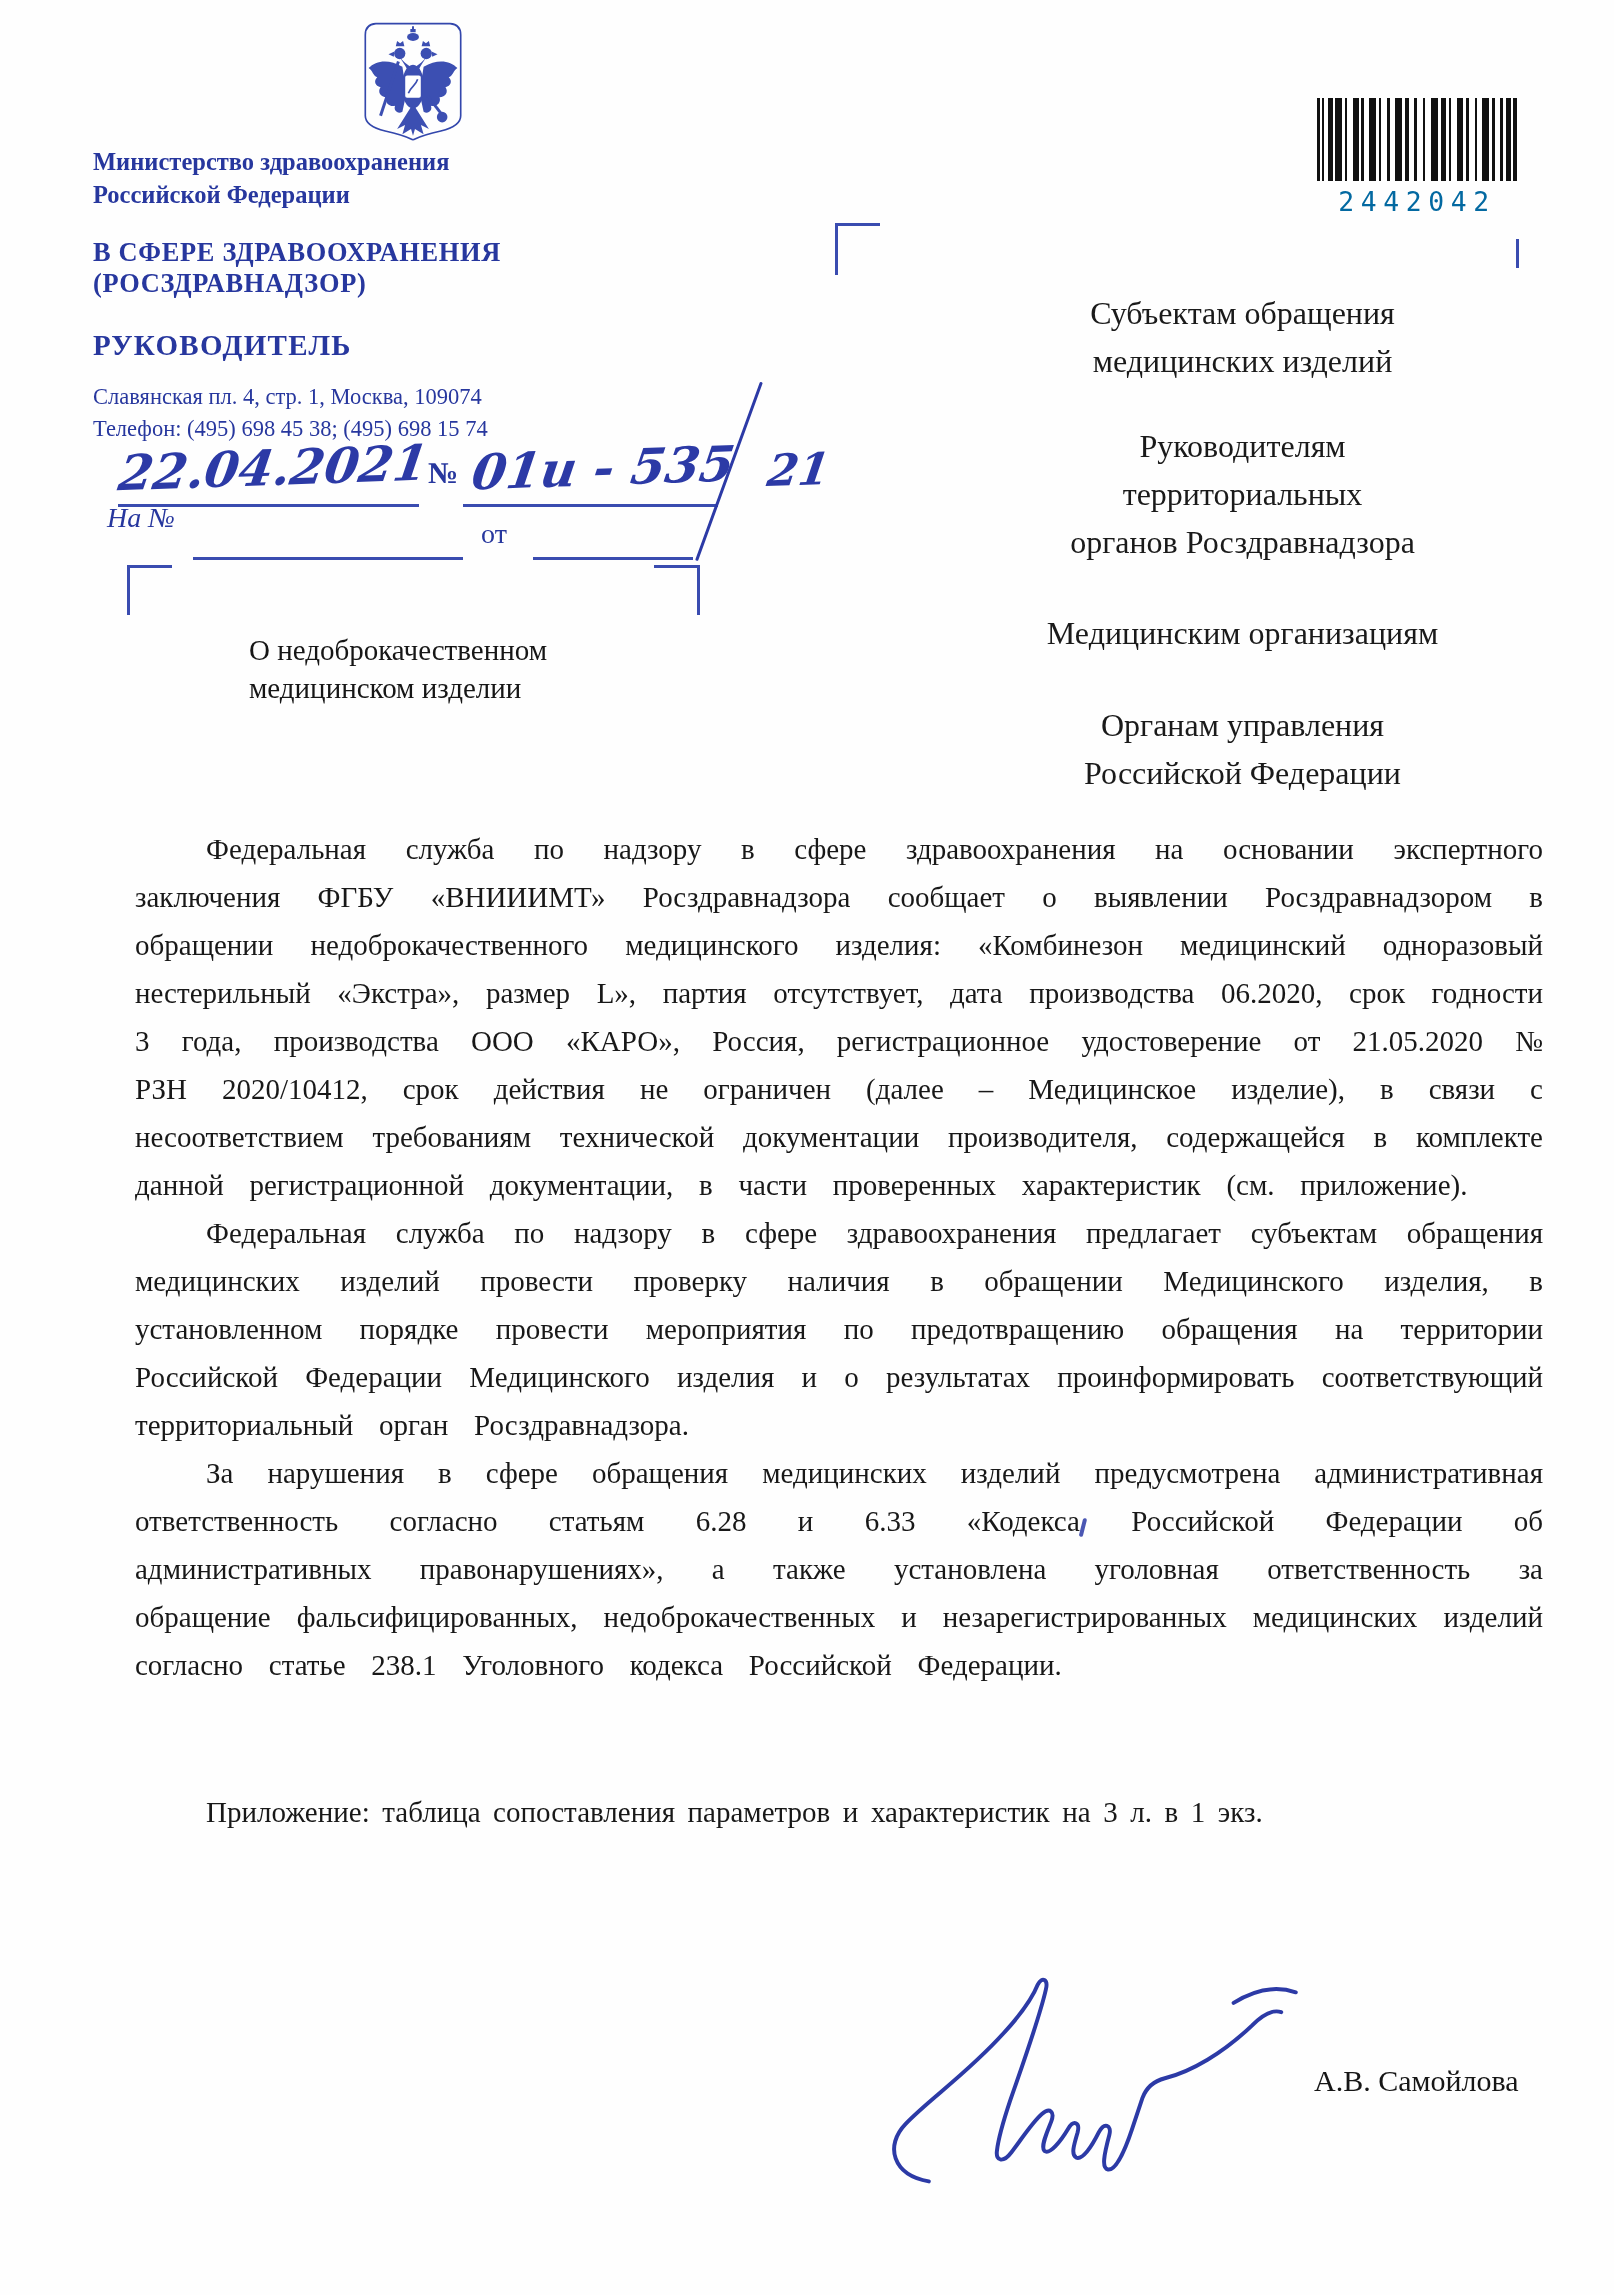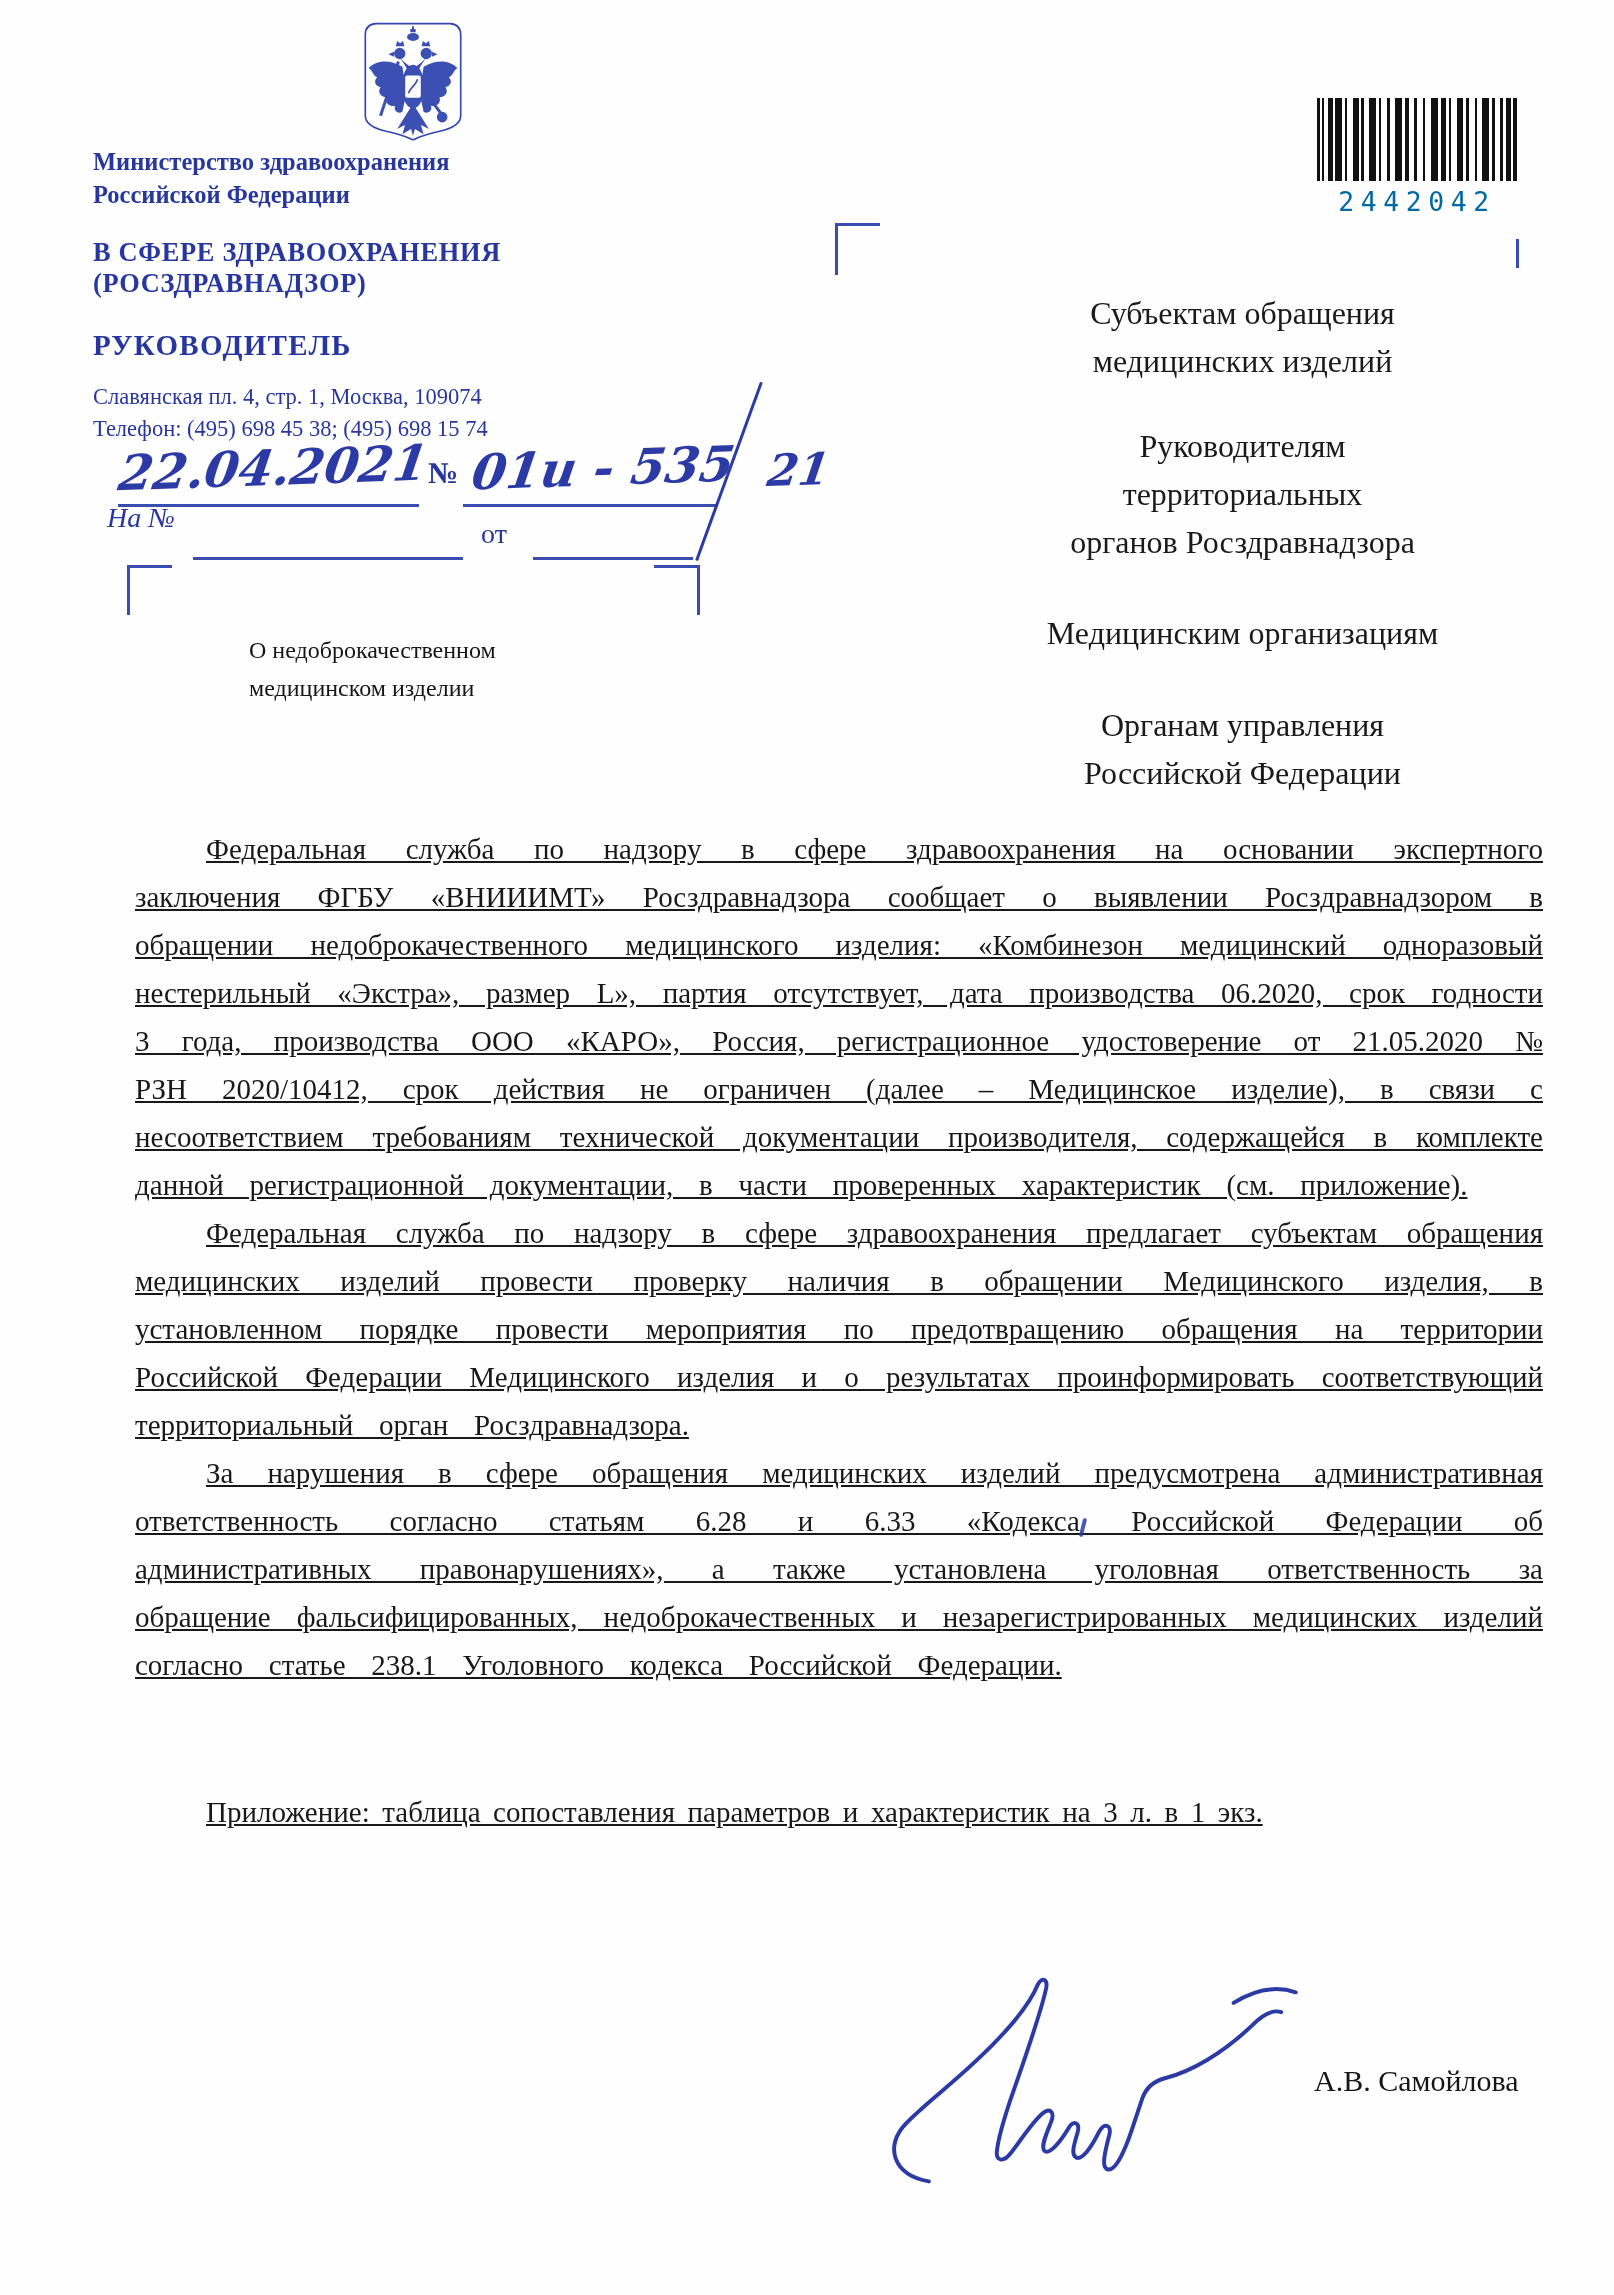--- a/index.html
+++ b/index.html
@@ -35,21 +35,21 @@
   .ref-label{color:#27379e;font-size:28px;}
   .nosign{color:#27379e;font-size:30px;font-weight:bold;}
   .slash{
     left:760px;top:382px;width:2.6px;height:190px;background:#2c3aa6;
     transform-origin:top center;transform:rotate(20deg);border-radius:1.3px;
   }
   
   .br-h{height:2.6px;width:45px;background:#3a4cb0;}
   .br-v{width:2.6px;height:50px;background:#3a4cb0;}
   
-  .subject{font-size:24px;line-height:38px;color:#161616;}
+  .subject{font-size:29px;line-height:38px;color:#161616;}
   
   .barcode{
     left:1317px;top:98px;width:200px;height:83px;
     background:linear-gradient(90deg,
       #111 0 1.6%,#fff 1.6% 2.6%,#111 2.6% 3.4%,#fff 3.4% 5.6%,#111 5.6% 8.2%,
       #fff 8.2% 9.2%,#111 9.2% 12.6%,#fff 12.6% 14%,#111 14% 15%,#fff 15% 18%,
       #111 18% 21.2%,#fff 21.2% 22.2%,#111 22.2% 23.6%,#fff 23.6% 26%,#111 26% 29.4%,
       #fff 29.4% 31%,#111 31% 32%,#fff 32% 35%,#111 35% 36.6%,#fff 36.6% 39%,
       #111 39% 42.4%,#fff 42.4% 44%,#111 44% 46%,#fff 46% 48.6%,#111 48.6% 50%,
       #fff 50% 53%,#111 53% 54%,#fff 54% 57%,#111 57% 60.4%,#fff 60.4% 62%,
@@ -66,21 +66,21 @@
   .addressee{
     left:945px;width:595px;text-align:center;
     font-size:32px;line-height:48px;color:#1a1a1a;
   }
   
   .body-text{
     left:135px;top:825px;width:1408px;
     font-size:29px;line-height:48px;
     text-align:justify;color:#181818;
   }
-  .body-text p{margin:0;text-indent:71px;word-spacing:18.5px;text-decoration:underline;}
+  .body-text p{margin:0;text-indent:71px;word-spacing:18.5px;}
   .attachment{margin-top:99px !important;word-spacing:5.3px !important;}
   .ink-artifact{
     left:1081px;top:1518px;width:4px;height:18.5px;background:#2c3aa6;
     transform:rotate(14deg);border-radius:2px;opacity:.85;
   }
   .sig-name{font-size:30px;color:#161616;white-space:nowrap;}
 </style>
 </head>
 <body>
 

